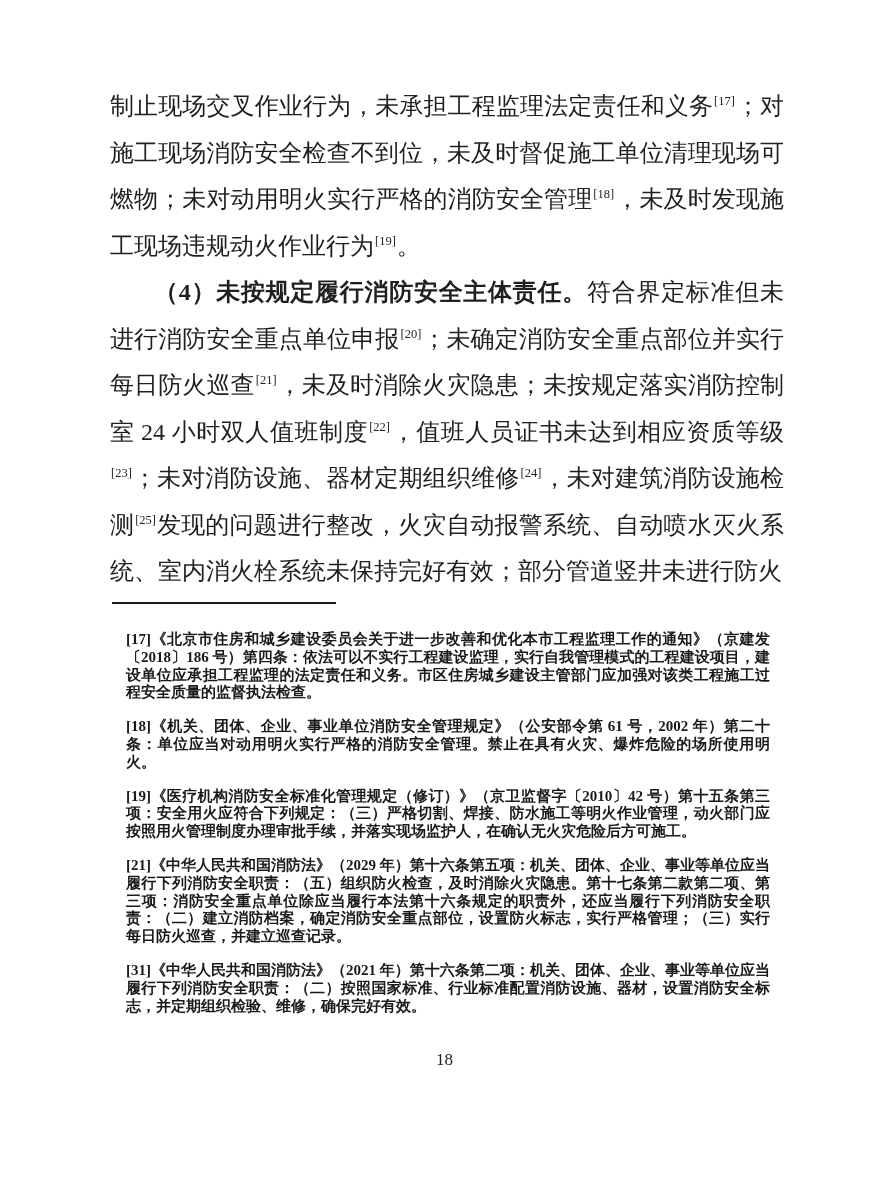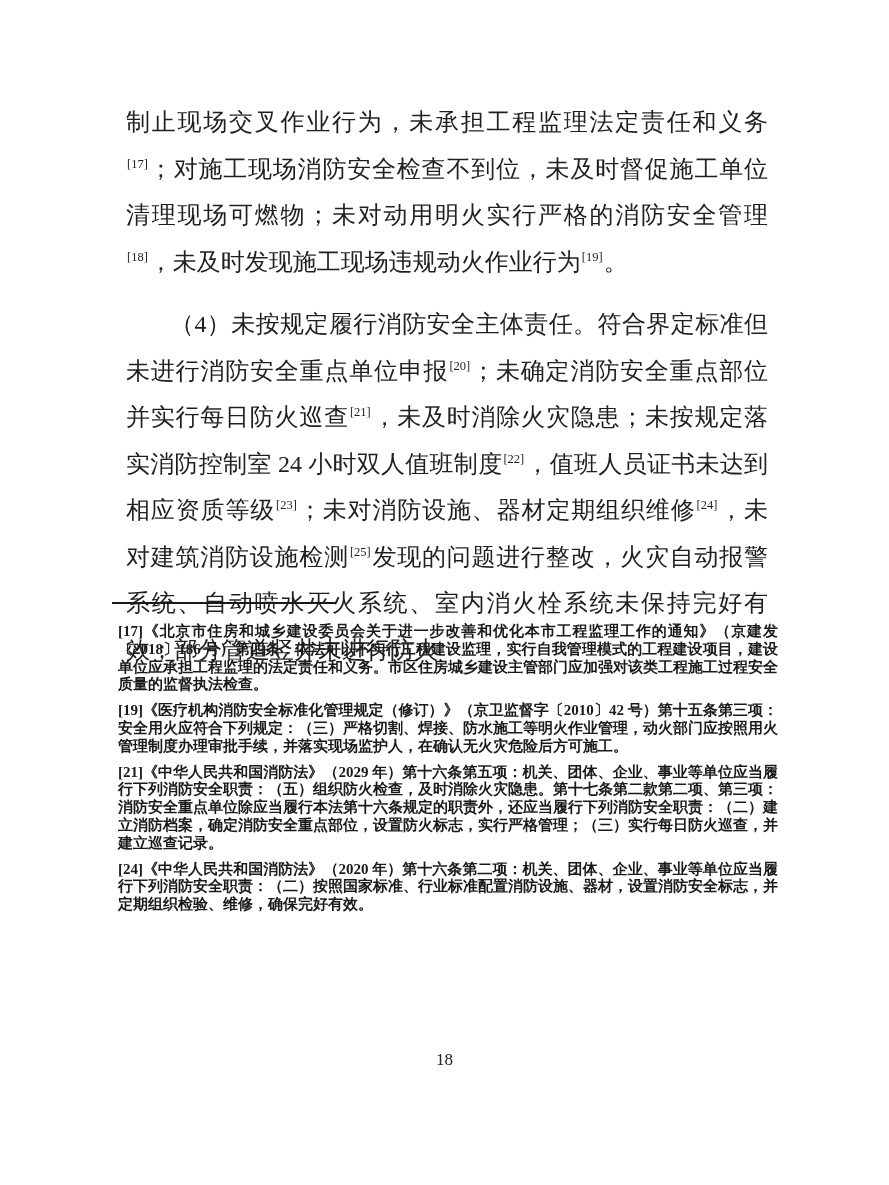--- a/index.html
+++ b/index.html
@@ -15,23 +15,23 @@
     position: absolute;
     left: 110px;
     top: 83px;
     width: 674px;
     font-size: 24px;
     line-height: 46.5px;
     color: #1f1f1f;
     text-align: justify;
     text-justify: inter-character;
   }
-  .para { margin: 16px; }
+  .para { margin: 0; }
   .para.indent { text-indent: 44px; }
-  .run-bold { font-weight: 400; }
+  .run-bold { font-weight: 700; }
   sup.fnref {
     font-size: 12.5px;
     line-height: 0;
     vertical-align: 9px;
     padding: 0 1px;
   }
   .footnote-sep {
     position: absolute;
     left: 112px;
     top: 602px;
@@ -44,21 +44,21 @@
     left: 110px;
     top: 615px;
     width: 676px;
     font-size: 15px;
     line-height: 17.8px;
     font-weight: 600;
     color: #1a1a1a;
     text-align: justify;
     text-justify: inter-character;
   }
-  .footnote { margin: 8px; font-family: Liberation Serif, serif; }
+  .footnote { margin: 16px; font-family: Liberation Serif, serif; }
   .page-number {
     position: absolute;
     left: 0;
     top: 1050px;
     width: 889px;
     text-align: center;
     font-size: 17px;
     color: #222222;
   }
 </style>
@@ -66,18 +66,19 @@
 <body>
 
 <div class="page">
   <div class="body-text" id="body-text">
       <p class="para"><span>制止现场交叉作业行为，未承担工程监理法定责任和义务</span><sup class="fnref">[17]</sup><span>；对施工现场消防安全检查不到位，未及时督促施工单位清理现场可燃物；未对动用明火实行严格的消防安全管理</span><sup class="fnref">[18]</sup><span>，未及时发现施工现场违规动火作业行为</span><sup class="fnref">[19]</sup><span>。</span></p>
       <p class="para indent"><span class="run-bold">（4）未按规定履行消防安全主体责任。</span><span>符合界定标准但未进行消防安全重点单位申报</span><sup class="fnref">[20]</sup><span>；未确定消防安全重点部位并实行每日防火巡查</span><sup class="fnref">[21]</sup><span>，未及时消除火灾隐患；未按规定落实消防控制室 24 小时双人值班制度</span><sup class="fnref">[22]</sup><span>，值班人员证书未达到相应资质等级</span><sup class="fnref">[23]</sup><span>；未对消防设施、器材定期组织维修</span><sup class="fnref">[24]</sup><span>，未对建筑消防设施检测</span><sup class="fnref">[25]</sup><span>发现的问题进行整改，火灾自动报警系统、自动喷水灭火系统、室内消火栓系统未保持完好有效；部分管道竖井未进行防火</span></p>
     </div>
   <div class="footnote-sep"></div>
   <div class="footnotes" id="footnotes">
       <div class="footnote">[17]《北京市住房和城乡建设委员会关于进一步改善和优化本市工程监理工作的通知》（京建发〔2018〕186 号）第四条：依法可以不实行工程建设监理，实行自我管理模式的工程建设项目，建设单位应承担工程监理的法定责任和义务。市区住房城乡建设主管部门应加强对该类工程施工过程安全质量的监督执法检查。</div>
+      <div class="footnote">[18]《机关、团体、企业、事业单位消防安全管理规定》（公安部令第 61 号，2002 年）第二十条：单位应当对动用明火实行严格的消防安全管理。禁止在具有火灾、爆炸危险的场所使用明火。</div>
       <div class="footnote">[19]《医疗机构消防安全标准化管理规定（修订）》（京卫监督字〔2010〕42 号）第十五条第三项：安全用火应符合下列规定：（三）严格切割、焊接、防水施工等明火作业管理，动火部门应按照用火管理制度办理审批手续，并落实现场监护人，在确认无火灾危险后方可施工。</div>
       <div class="footnote">[21]《中华人民共和国消防法》（2029 年）第十六条第五项：机关、团体、企业、事业等单位应当履行下列消防安全职责：（五）组织防火检查，及时消除火灾隐患。第十七条第二款第二项、第三项：消防安全重点单位除应当履行本法第十六条规定的职责外，还应当履行下列消防安全职责：（二）建立消防档案，确定消防安全重点部位，设置防火标志，实行严格管理；（三）实行每日防火巡查，并建立巡查记录。</div>
-      <div class="footnote">[24]《中华人民共和国消防法》（2020 年）第十六条第二项：机关、团体、企业、事业等单位应当履行下列消防安全职责：（二）按照国家标准、行业标准配置消防设施、器材，设置消防安全标志，并定期组织检验、维修，确保完好有效。</div>
+      <div class="footnote">[31]《中华人民共和国消防法》（2021 年）第十六条第二项：机关、团体、企业、事业等单位应当履行下列消防安全职责：（二）按照国家标准、行业标准配置消防设施、器材，设置消防安全标志，并定期组织检验、维修，确保完好有效。</div>
     </div>
   <div class="page-number">18</div>
 </div>
 
 </body></html>

